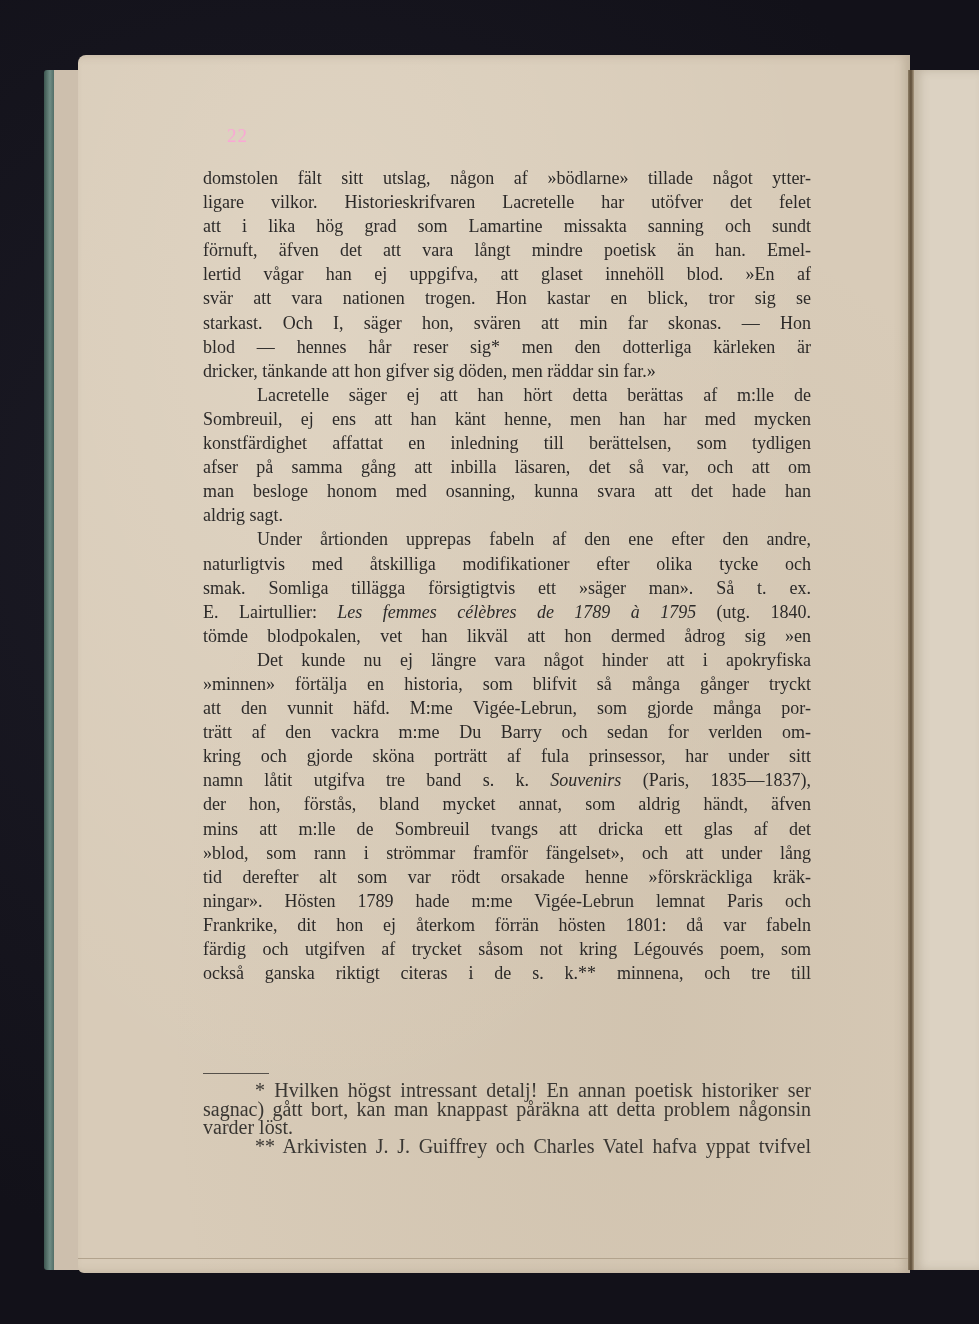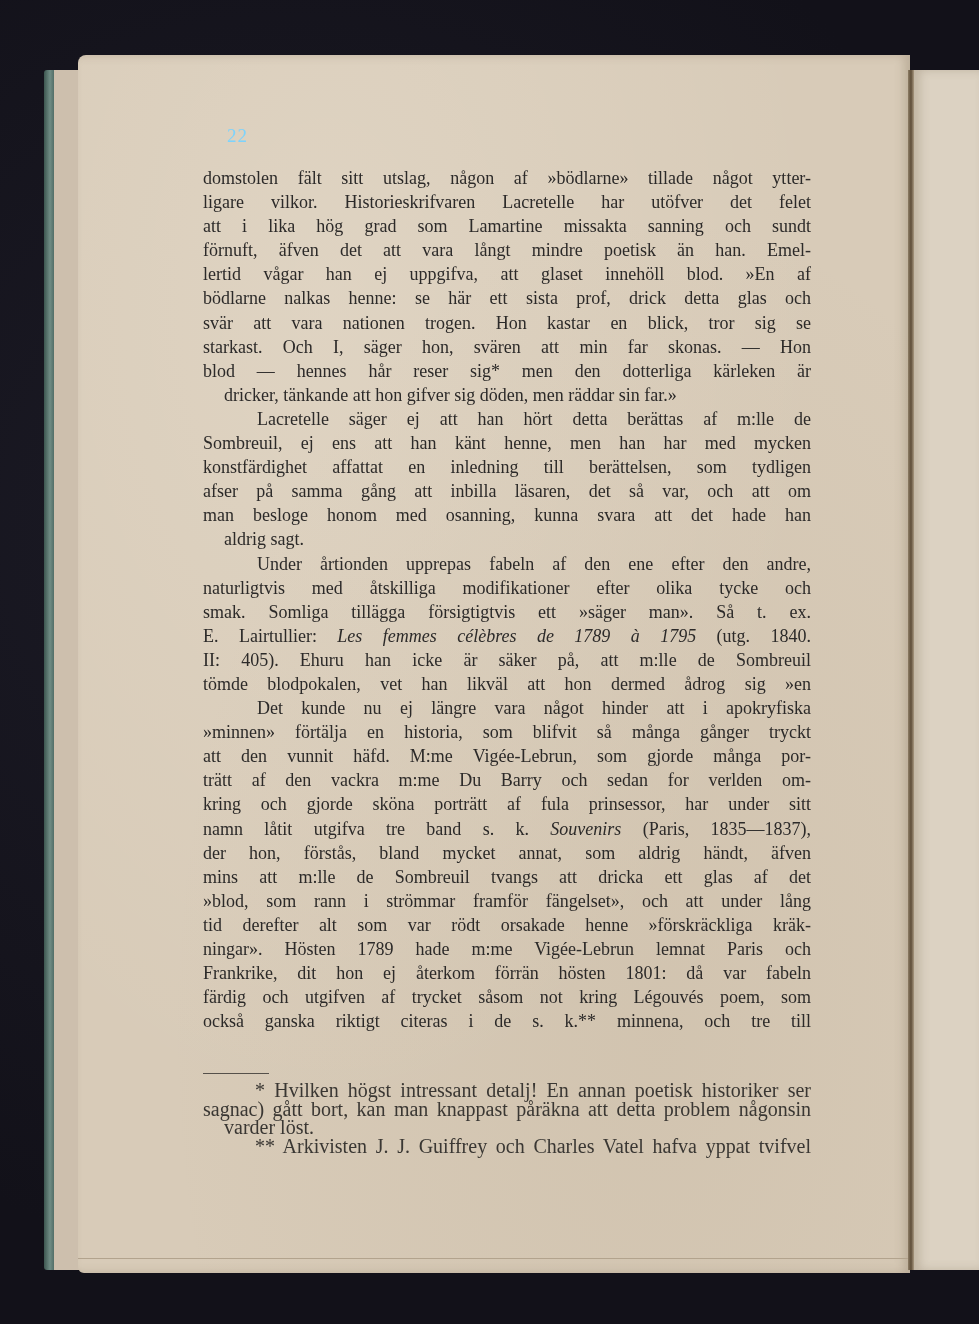--- a/index.html
+++ b/index.html
@@ -34,30 +34,30 @@
   .gutter {
     position:absolute; left:908px; top:70px; width:6px; height:1200px;
     background:linear-gradient(90deg,#8e7e66,#5d4d38 50%,#a89880);
   }
   .next-page {
     position:absolute; left:914px; top:70px; width:65px; height:1200px;
     background:#dcd2c2;
     box-shadow: inset 6px 0 10px rgba(110,95,70,0.25);
   }
   .page-number {
-    position:absolute; left:227px; top:125px; font-size:19px; color:#7dd3fc;
+    position:absolute; left:227px; top:125px; font-size:19px; color:#f9a8d4;
     letter-spacing:1px;
   }
   .text-block {
     position:absolute; left:203px; top:166px; width:608px;
     color:#2c2a29; font-size:18px; line-height:24.1px;
     text-align:justify;
   }
   .line { display:block; white-space:nowrap; text-align-last:justify; text-align:justify; }
-  .line.last { text-align-last:left;margin-left:21px; }
+  .line.last { text-align-last:left; }
   .line.indent { padding-left:54px; }
   .line span.it { font-style:italic; }
   .footnote-rule {
     position:absolute; left:203px; top:1073px; width:66px; height:1px; background:#55504a;
   }
   .footnotes {
     position:absolute; left:203px; top:1081px; width:608px;
     color:#3a3733; font-size:20px; line-height:18.6px;
   }
   .footnotes .line.indent { padding-left:52px; }
@@ -74,36 +74,34 @@
 <div class="next-page"></div>
 
 <div class="page-number">22</div>
 
 <div class="text-block" id="body-text">
     <span class="line">domstolen fält sitt utslag, någon af »bödlarne» tillade något ytter-</span>
     <span class="line">ligare vilkor.  Historieskrifvaren Lacretelle har utöfver det felet</span>
     <span class="line">att i lika hög grad som Lamartine missakta sanning och sundt</span>
     <span class="line">förnuft, äfven det att vara långt mindre poetisk än han.  Emel-</span>
     <span class="line">lertid vågar han ej uppgifva, att glaset innehöll blod.  »En af</span>
-    <span class="line">bödlarne nalkas henne: se här ett sista prof, drick detta glas och</span>
     <span class="line">svär att vara nationen trogen.  Hon kastar en blick, tror sig se</span>
     <span class="line">starkast.  Och I, säger hon, svären att min far skonas. — Hon</span>
     <span class="line">blod — hennes hår reser sig* men den dotterliga kärleken är</span>
     <span class="line last">dricker, tänkande att hon gifver sig döden, men räddar sin far.»</span>
     <span class="line indent">Lacretelle säger ej att han hört detta berättas af m:lle de</span>
     <span class="line">Sombreuil, ej ens att han känt henne, men han har med mycken</span>
     <span class="line">konstfärdighet affattat en inledning till berättelsen, som tydligen</span>
     <span class="line">afser på samma gång att inbilla läsaren, det så var, och att om</span>
     <span class="line">man besloge honom med osanning, kunna svara att det hade han</span>
     <span class="line last">aldrig sagt.</span>
     <span class="line indent">Under årtionden upprepas fabeln af den ene efter den andre,</span>
     <span class="line">naturligtvis med åtskilliga modifikationer efter olika tycke och</span>
     <span class="line">smak.  Somliga tillägga försigtigtvis ett »säger man».  Så t. ex.</span>
     <span class="line"><span>E. Lairtullier: </span><span class="it">Les femmes célèbres de 1789 à 1795</span><span> (utg. 1840.</span></span>
-    <span class="line">II: 405).  Ehuru han icke är säker på, att m:lle de Sombreuil</span>
     <span class="line">tömde blodpokalen, vet han likväl att hon dermed ådrog sig »en</span>
     <span class="line indent">Det kunde nu ej längre vara något hinder att i apokryfiska</span>
     <span class="line">»minnen» förtälja en historia, som blifvit så många gånger tryckt</span>
     <span class="line">att den vunnit häfd.  M:me Vigée-Lebrun, som gjorde många por-</span>
     <span class="line">trätt af den vackra m:me Du Barry och sedan for verlden om-</span>
     <span class="line">kring och gjorde sköna porträtt af fula prinsessor, har under sitt</span>
     <span class="line"><span>namn låtit utgifva tre band s. k. </span><span class="it">Souvenirs</span><span> (Paris, 1835—1837),</span></span>
     <span class="line">der hon, förstås, bland mycket annat, som aldrig händt, äfven</span>
     <span class="line">mins att m:lle de Sombreuil tvangs att dricka ett glas af det</span>
     <span class="line">»blod, som rann i strömmar framför fängelset», och att under lång</span>

